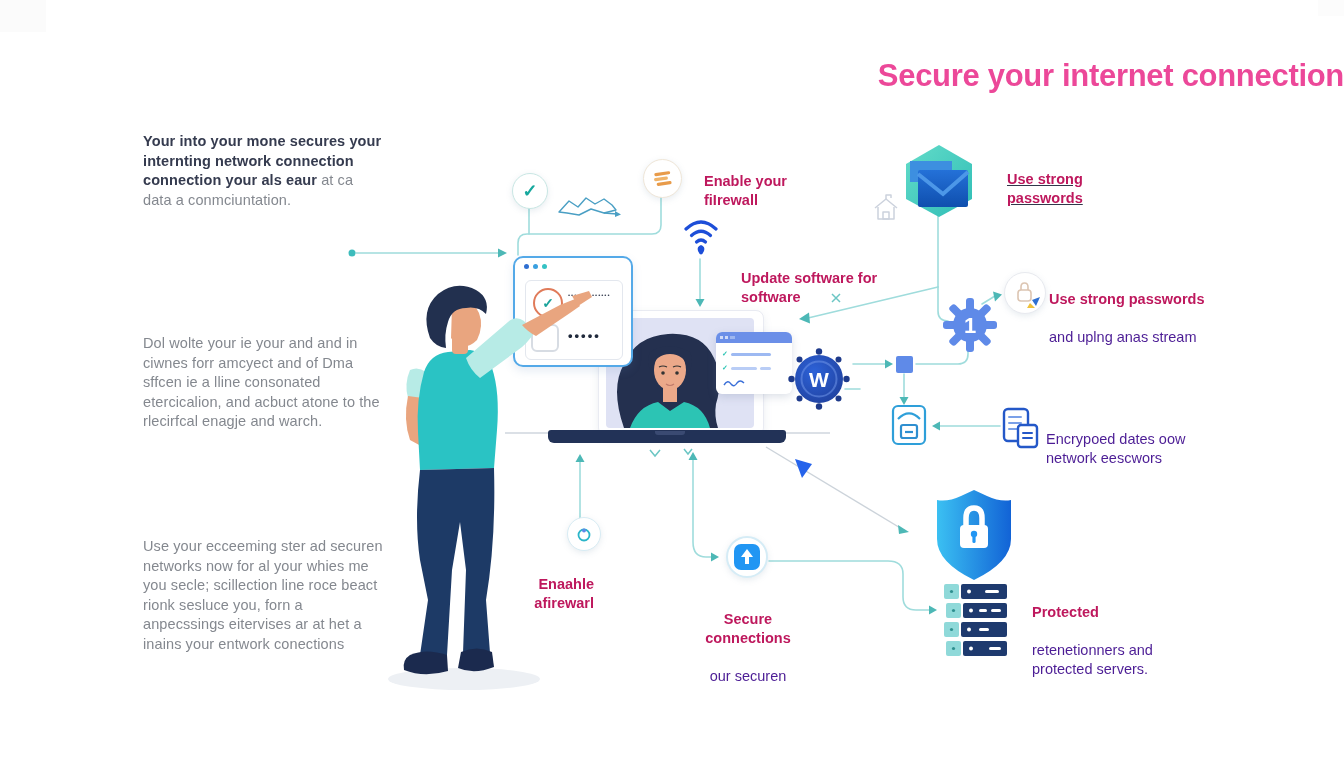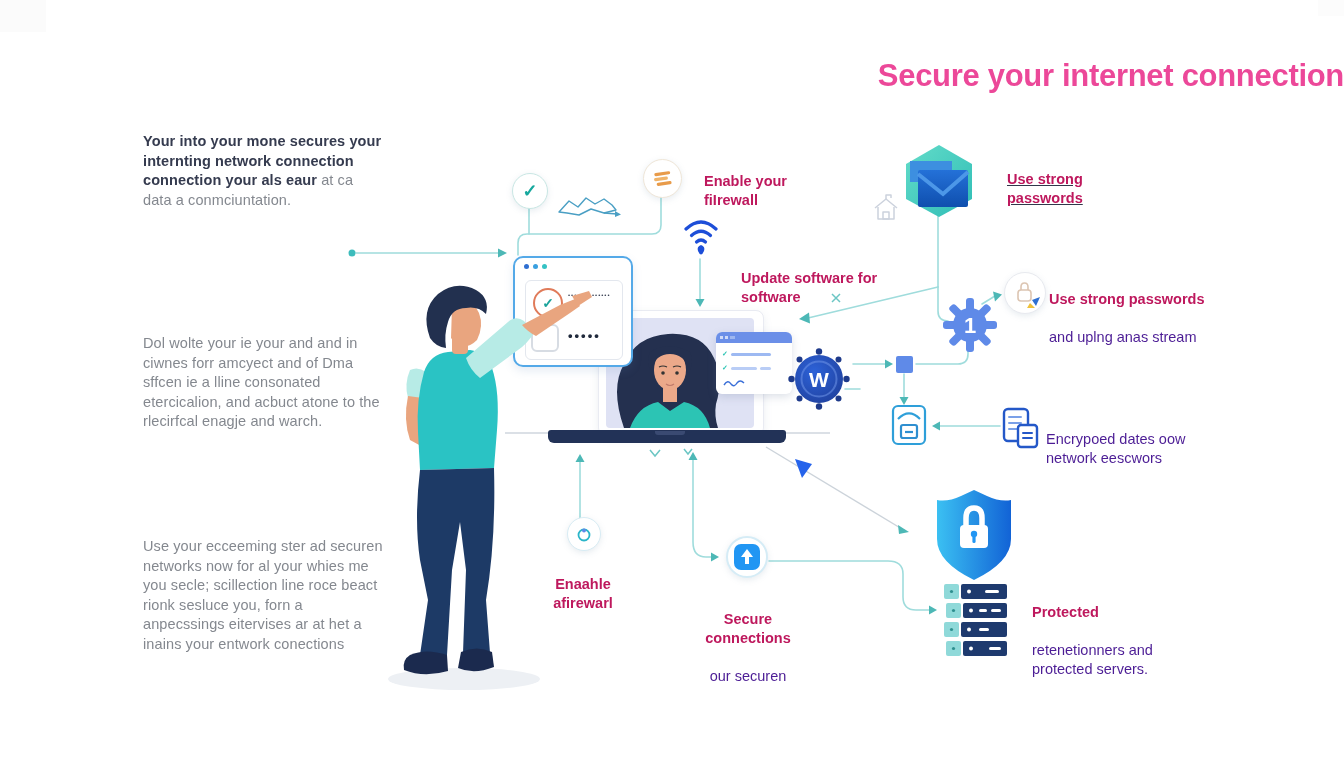--- a/index.html
+++ b/index.html
@@ -314,21 +314,21 @@
     <span class="n">retenetionners and
 protected servers.</span>
   </div>
 
   <div class="a circ" style="left:567px;top:517px;width:32px;height:32px;border:1.5px solid #d8ecf4;display:flex;align-items:center;justify-content:center;">
     <svg width="20" height="20" viewBox="0 0 20 20">
       <circle cx="10" cy="11" r="5.5" fill="none" stroke="#2ab5c9" stroke-width="1.8"></circle>
       <circle cx="10" cy="6.5" r="2" fill="#5f8ae8"></circle>
     </svg>
   </div>
-  <div class="a lbl" style="left:540px;top:556px;width:86px;text-align:center;">
+  <div class="a lbl" style="left:508px;top:556px;width:86px;text-align:right;">
     <span class="b">Enaahle
 afirewarl</span>
   </div>
 
   <div class="a circ" style="left:726px;top:536px;width:42px;height:42px;border:2px solid #d5ecf6;display:flex;align-items:center;justify-content:center;box-sizing:border-box;">
     <svg width="26" height="26" viewBox="0 0 26 26">
       <rect x="0" y="0" width="26" height="26" rx="7" fill="#2196f3"></rect>
       <polygon points="13,5 19,13 15,13 15,20 11,20 11,13 7,13" fill="#fff"></polygon>
     </svg>
   </div>

